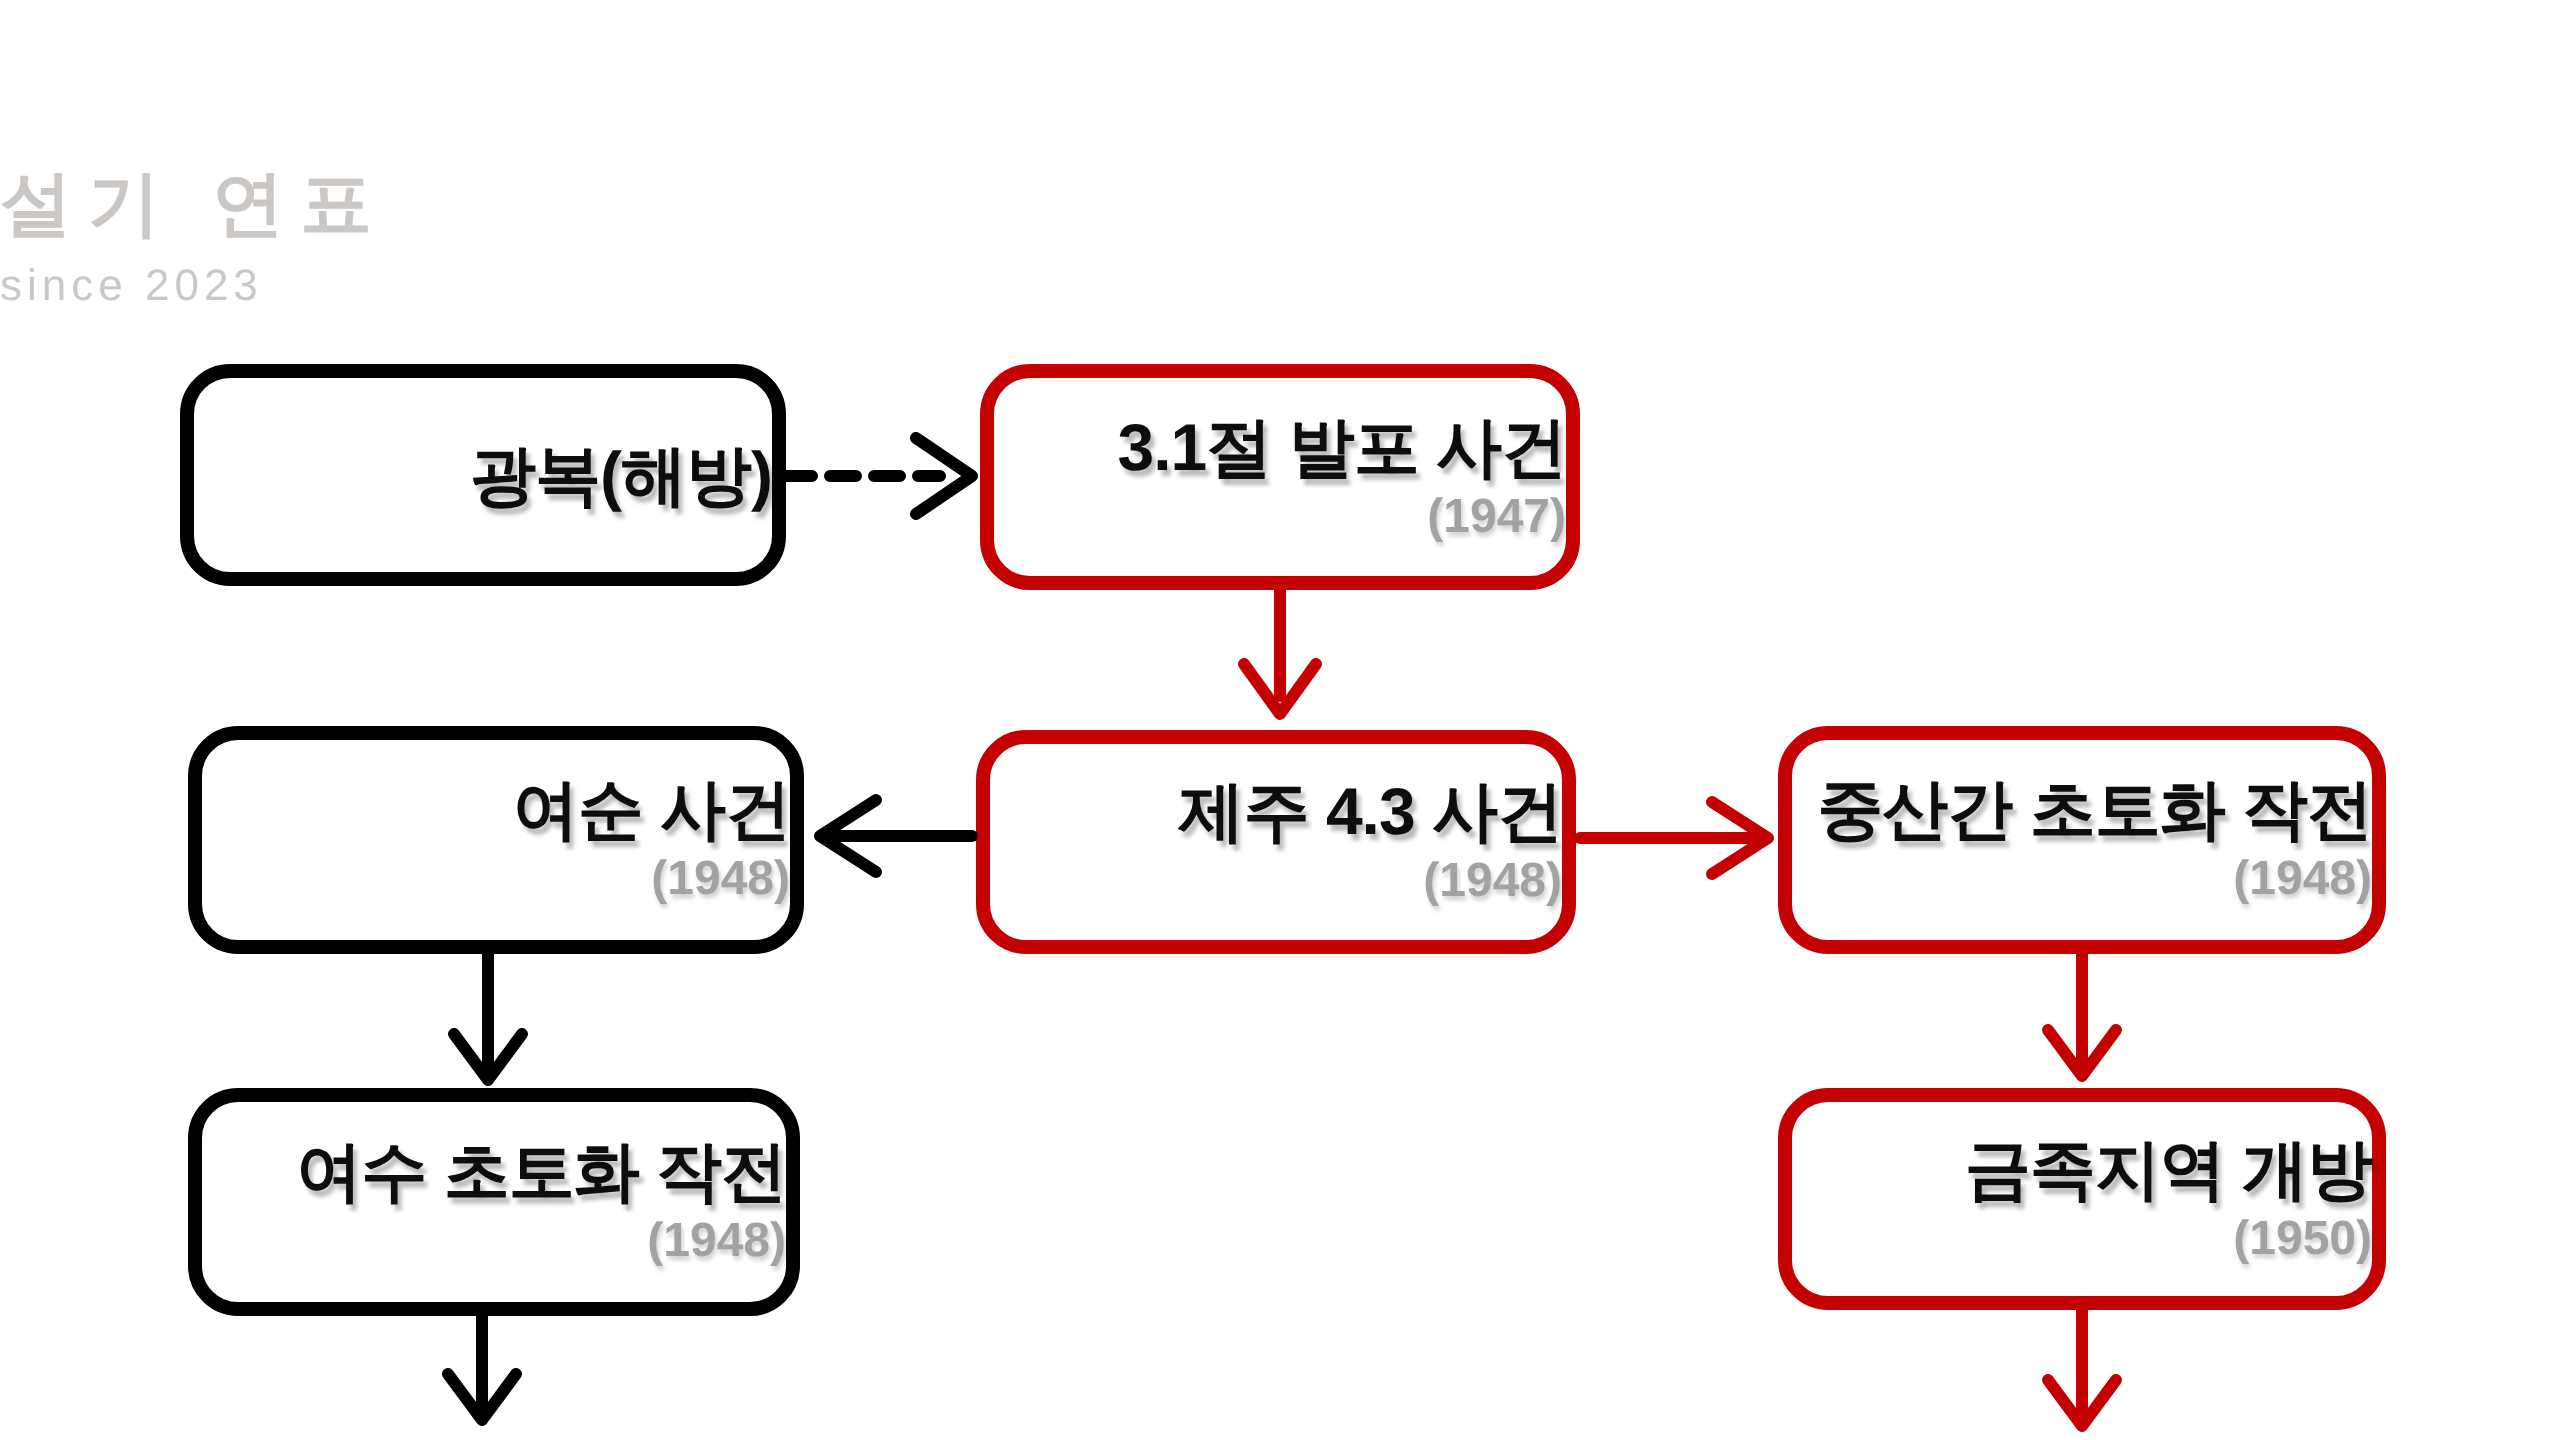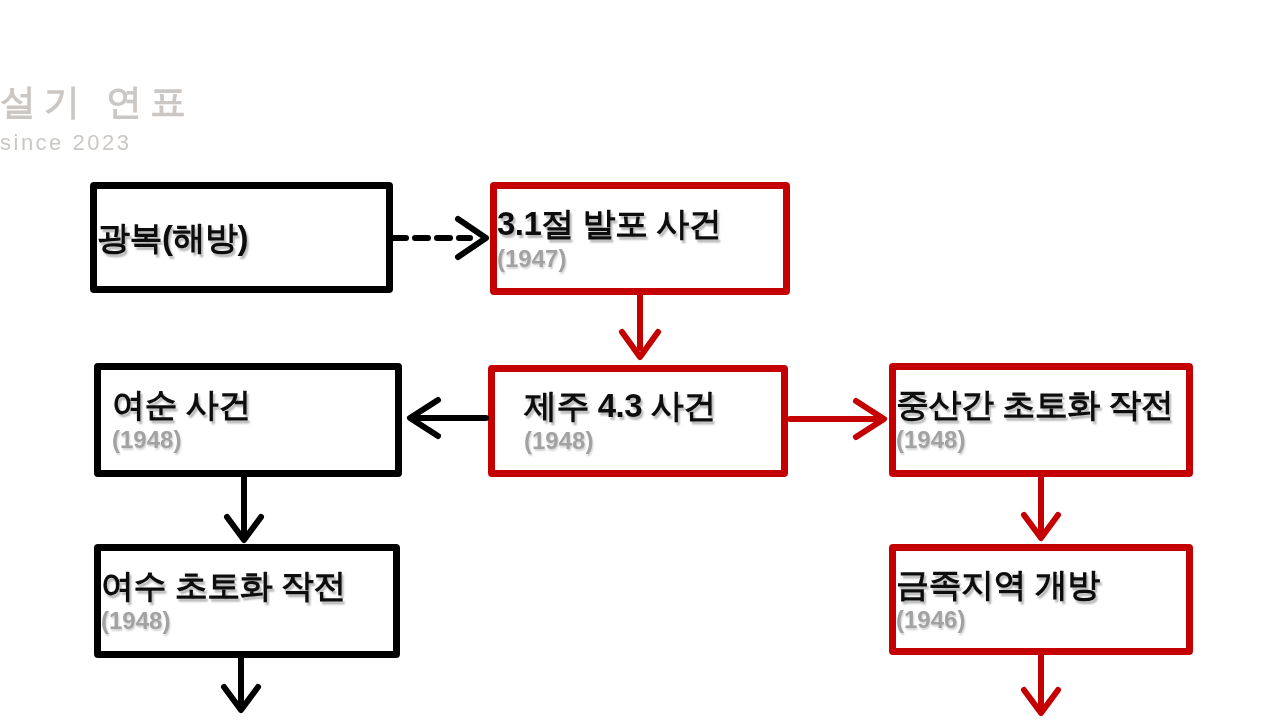--- a/index.html
+++ b/index.html
@@ -7,22 +7,22 @@
     position:relative; width:1280px; height:720px; background:#ffffff;
     overflow:hidden; font-family:"Liberation Sans","DejaVu Sans",sans-serif;
   }
   .watermark { position:absolute; top:78px; left:0; width:100%; 
     color:var(--wm-gray,#c6c2be); user-select:none; }
   .wm-title { font-size:36px; font-weight:700; letter-spacing:8px; opacity:.9; }
   .wm-sub   { font-size:22px; font-weight:400; letter-spacing:2.5px; margin-top:3px; opacity:.9; }
 
   .node {
     position:absolute; box-sizing:border-box; background:#fff;
-    border:7px solid var(--ink,#000); border-radius:4px;
-    display:flex; flex-direction:column; align-items:flex-start; justify-content:center;
+    border:7px solid var(--ink,#000); border-radius:25px;
+    display:flex; flex-direction:column; align-items:flex-end; justify-content:center;
     text-align:center;
   }
   .node .label {
     font-size:33px; font-weight:800; color:var(--ink,#0d0d0d);
     letter-spacing:-0.5px; line-height:1.15;
     text-shadow:2px 3px 2px rgba(0,0,0,.28);
     white-space:nowrap;
   }
   .node .year {
     font-size:24px; font-weight:800; color:var(--year-gray,#a2a2a2);
@@ -77,21 +77,21 @@
     <span class="year">(1948)</span>
   </div>
 
   <div class="node n5" style="border-color: rgb(0, 0, 0);">
     <span class="label">여수 초토화 작전</span>
     <span class="year">(1948)</span>
   </div>
 
   <div class="node n6" style="border-color: rgb(196, 0, 0);">
     <span class="label">금족지역 개방</span>
-    <span class="year">(1946)</span>
+    <span class="year">(1950)</span>
   </div>
 
   <svg class="edges" viewBox="0 0 1280 720" width="1280" height="720">
     <g fill="none" stroke-width="6" stroke-linecap="round" stroke-linejoin="round" stroke="#000000">
       <path class="shaft" d="M393 238 H470" stroke-dasharray="13 9"></path>
       <path class="head" d="M458 219 L486 238 L458 257"></path>
     </g>
     <g fill="none" stroke-width="6" stroke-linecap="round" stroke-linejoin="round" stroke="#c40000">
       <path class="shaft" d="M640 295 V348"></path>
       <path class="head" d="M622 332 L640 357 L658 332"></path>

